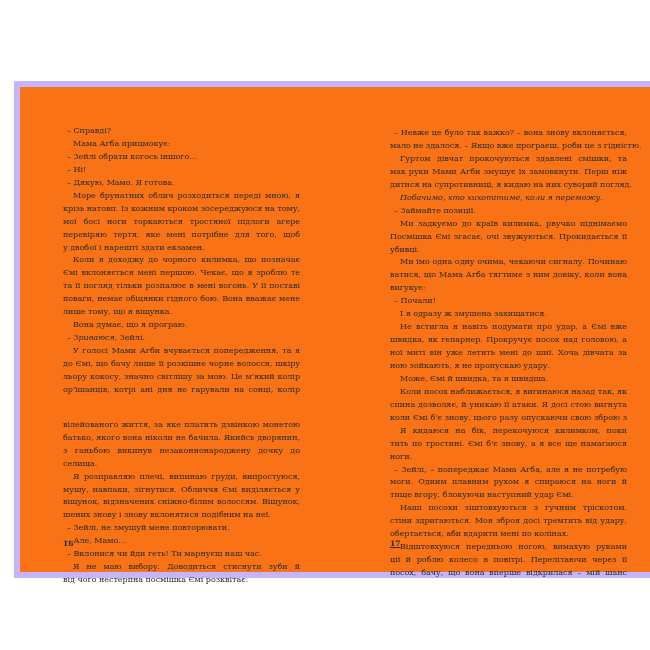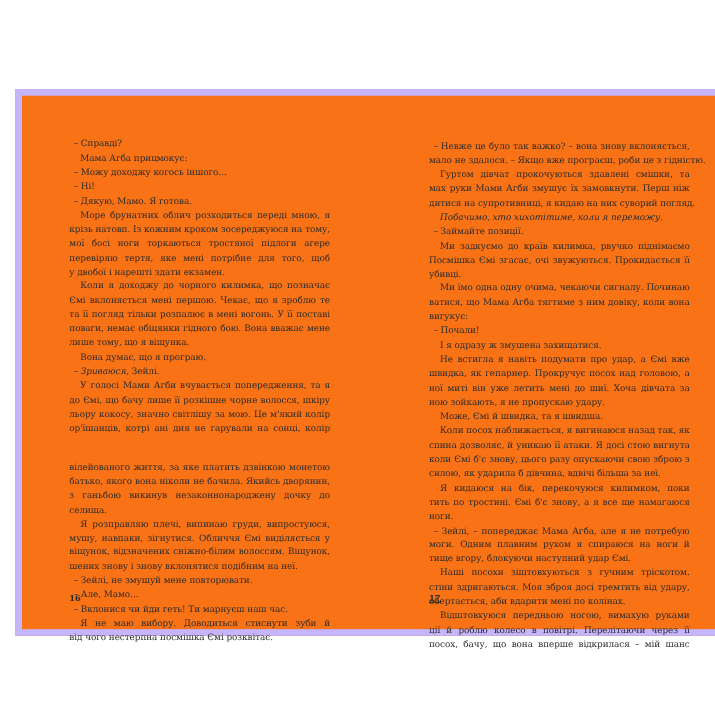--- a/index.html
+++ b/index.html
@@ -54,21 +54,21 @@
     .page-number.left { left: 43px; top: 452px; }
     .page-number.right { left: 370px; top: 452px; text-decoration: underline; }
   </style>
 </head>
 <body>
 
 <div class="spread">
   <div class="page left" id="left-page">
       <p class="dialog">– Справді?</p>
       <p>Мама Агба прицмокує:</p>
-      <p class="dialog">– Можу доходжу когось іншого…</p>
+      <p class="dialog">– Зейлі обрати когось іншого…</p>
       <p class="dialog">– Ні!</p>
       <p class="dialog">– Дякую, Мамо. Я готова.</p>
       <p style="text-align-last: justify; text-align: justify; white-space: normal; height: 12.95px; overflow: hidden;">Море брунатних облич розходиться переді мною, я йду</p>
       <p class="noindent" style="text-align-last: justify; text-align: justify; white-space: normal; height: 12.95px; overflow: hidden;">крізь натовп. Із кожним кроком зосереджуюся на тому, як</p>
       <p class="noindent" style="text-align-last: justify; text-align: justify; white-space: normal; height: 12.95px; overflow: hidden;">мої босі ноги торкаються тростяної підлоги агере Мами Агби,</p>
       <p class="noindent" style="text-align-last: justify; text-align: justify; white-space: normal; height: 12.95px; overflow: hidden;">перевіряю тертя, яке мені потрібне для того, щоб перемогти</p>
       <p class="noindent">у двобої і нарешті здати екзамен.</p>
       <p style="text-align-last: justify; text-align: justify; white-space: normal; height: 12.95px; overflow: hidden;">Коли я доходжу до чорного килимка, що позначає арену,</p>
       <p class="noindent" style="text-align-last: justify; text-align: justify; white-space: normal; height: 12.95px; overflow: hidden;">Ємі вклоняється мені першою. Чекає, що я зроблю те ж саме,</p>
       <p class="noindent" style="text-align-last: justify; text-align: justify; white-space: normal; height: 12.95px; overflow: hidden;">та її погляд тільки розпалює в мені вогонь. У її поставі немає</p>
@@ -113,21 +113,20 @@
       <p class="dialog">– Почали!</p>
       <p>І я одразу ж змушена захищатися.</p>
       <p style="text-align-last: justify; text-align: justify; white-space: normal; height: 12.95px; overflow: hidden;">Не встигла я навіть подумати про удар, а Ємі вже атакує,</p>
       <p class="noindent" style="text-align-last: justify; text-align: justify; white-space: normal; height: 12.95px; overflow: hidden;">швидка, як гепарнер. Прокручує посох над головою, а наступ-</p>
       <p class="noindent" style="text-align-last: justify; text-align: justify; white-space: normal; height: 12.95px; overflow: hidden;">ної миті він уже летить мені до шиї. Хоча дівчата за моєю спи-</p>
       <p class="noindent">ною зойкають, я не пропускаю удару.</p>
       <p>Може, Ємі й швидка, та я швидша.</p>
       <p style="text-align-last: justify; text-align: justify; white-space: normal; height: 12.95px; overflow: hidden;">Коли посох наближається, я вигинаюся назад так, як тільки</p>
       <p class="noindent" style="text-align-last: justify; text-align: justify; white-space: normal; height: 12.95px; overflow: hidden;">спина дозволяє, й уникаю її атаки. Я досі стою вигнута дугою,</p>
       <p class="noindent" style="text-align-last: justify; text-align: justify; white-space: normal; height: 12.95px; overflow: hidden;">коли Ємі б'є знову, цього разу опускаючи свою зброю з такою</p>
-      <p class="noindent">силою, як ударила б дівчина, вдвічі більша за неї.</p>
       <p style="text-align-last: justify; text-align: justify; white-space: normal; height: 12.95px; overflow: hidden;">Я кидаюся на бік, перекочуюся килимком, поки посох га-</p>
       <p class="noindent" style="text-align-last: justify; text-align: justify; white-space: normal; height: 12.95px; overflow: hidden;">тить по тростині. Ємі б'є знову, а я все ще намагаюся стати на</p>
       <p class="noindent">ноги.</p>
       <p class="dialog" style="text-align-last: justify; text-align: justify; white-space: normal; height: 12.95px; overflow: hidden;">– Зейлі, – попереджає Мама Агба, але я не потребую допо-</p>
       <p class="noindent" style="text-align-last: justify; text-align: justify; white-space: normal; height: 12.95px; overflow: hidden;">моги. Одним плавним рухом я спираюся на ноги й викидаю ра-</p>
       <p class="noindent">тище вгору, блокуючи наступний удар Ємі.</p>
       <p style="text-align-last: justify; text-align: justify; white-space: normal; height: 12.95px; overflow: hidden;">Наші посохи зіштовхуються з гучним тріскотом. Тростяні</p>
       <p class="noindent" style="text-align-last: justify; text-align: justify; white-space: normal; height: 12.95px; overflow: hidden;">стіни здригаються. Моя зброя досі тремтить від удару, коли Ємі</p>
       <p class="noindent">обертається, аби вдарити мені по колінах.</p>
       <p style="text-align-last: justify; text-align: justify; white-space: normal; height: 12.95px; overflow: hidden;">Відштовхуюся передньою ногою, вимахую руками для інер-</p>

